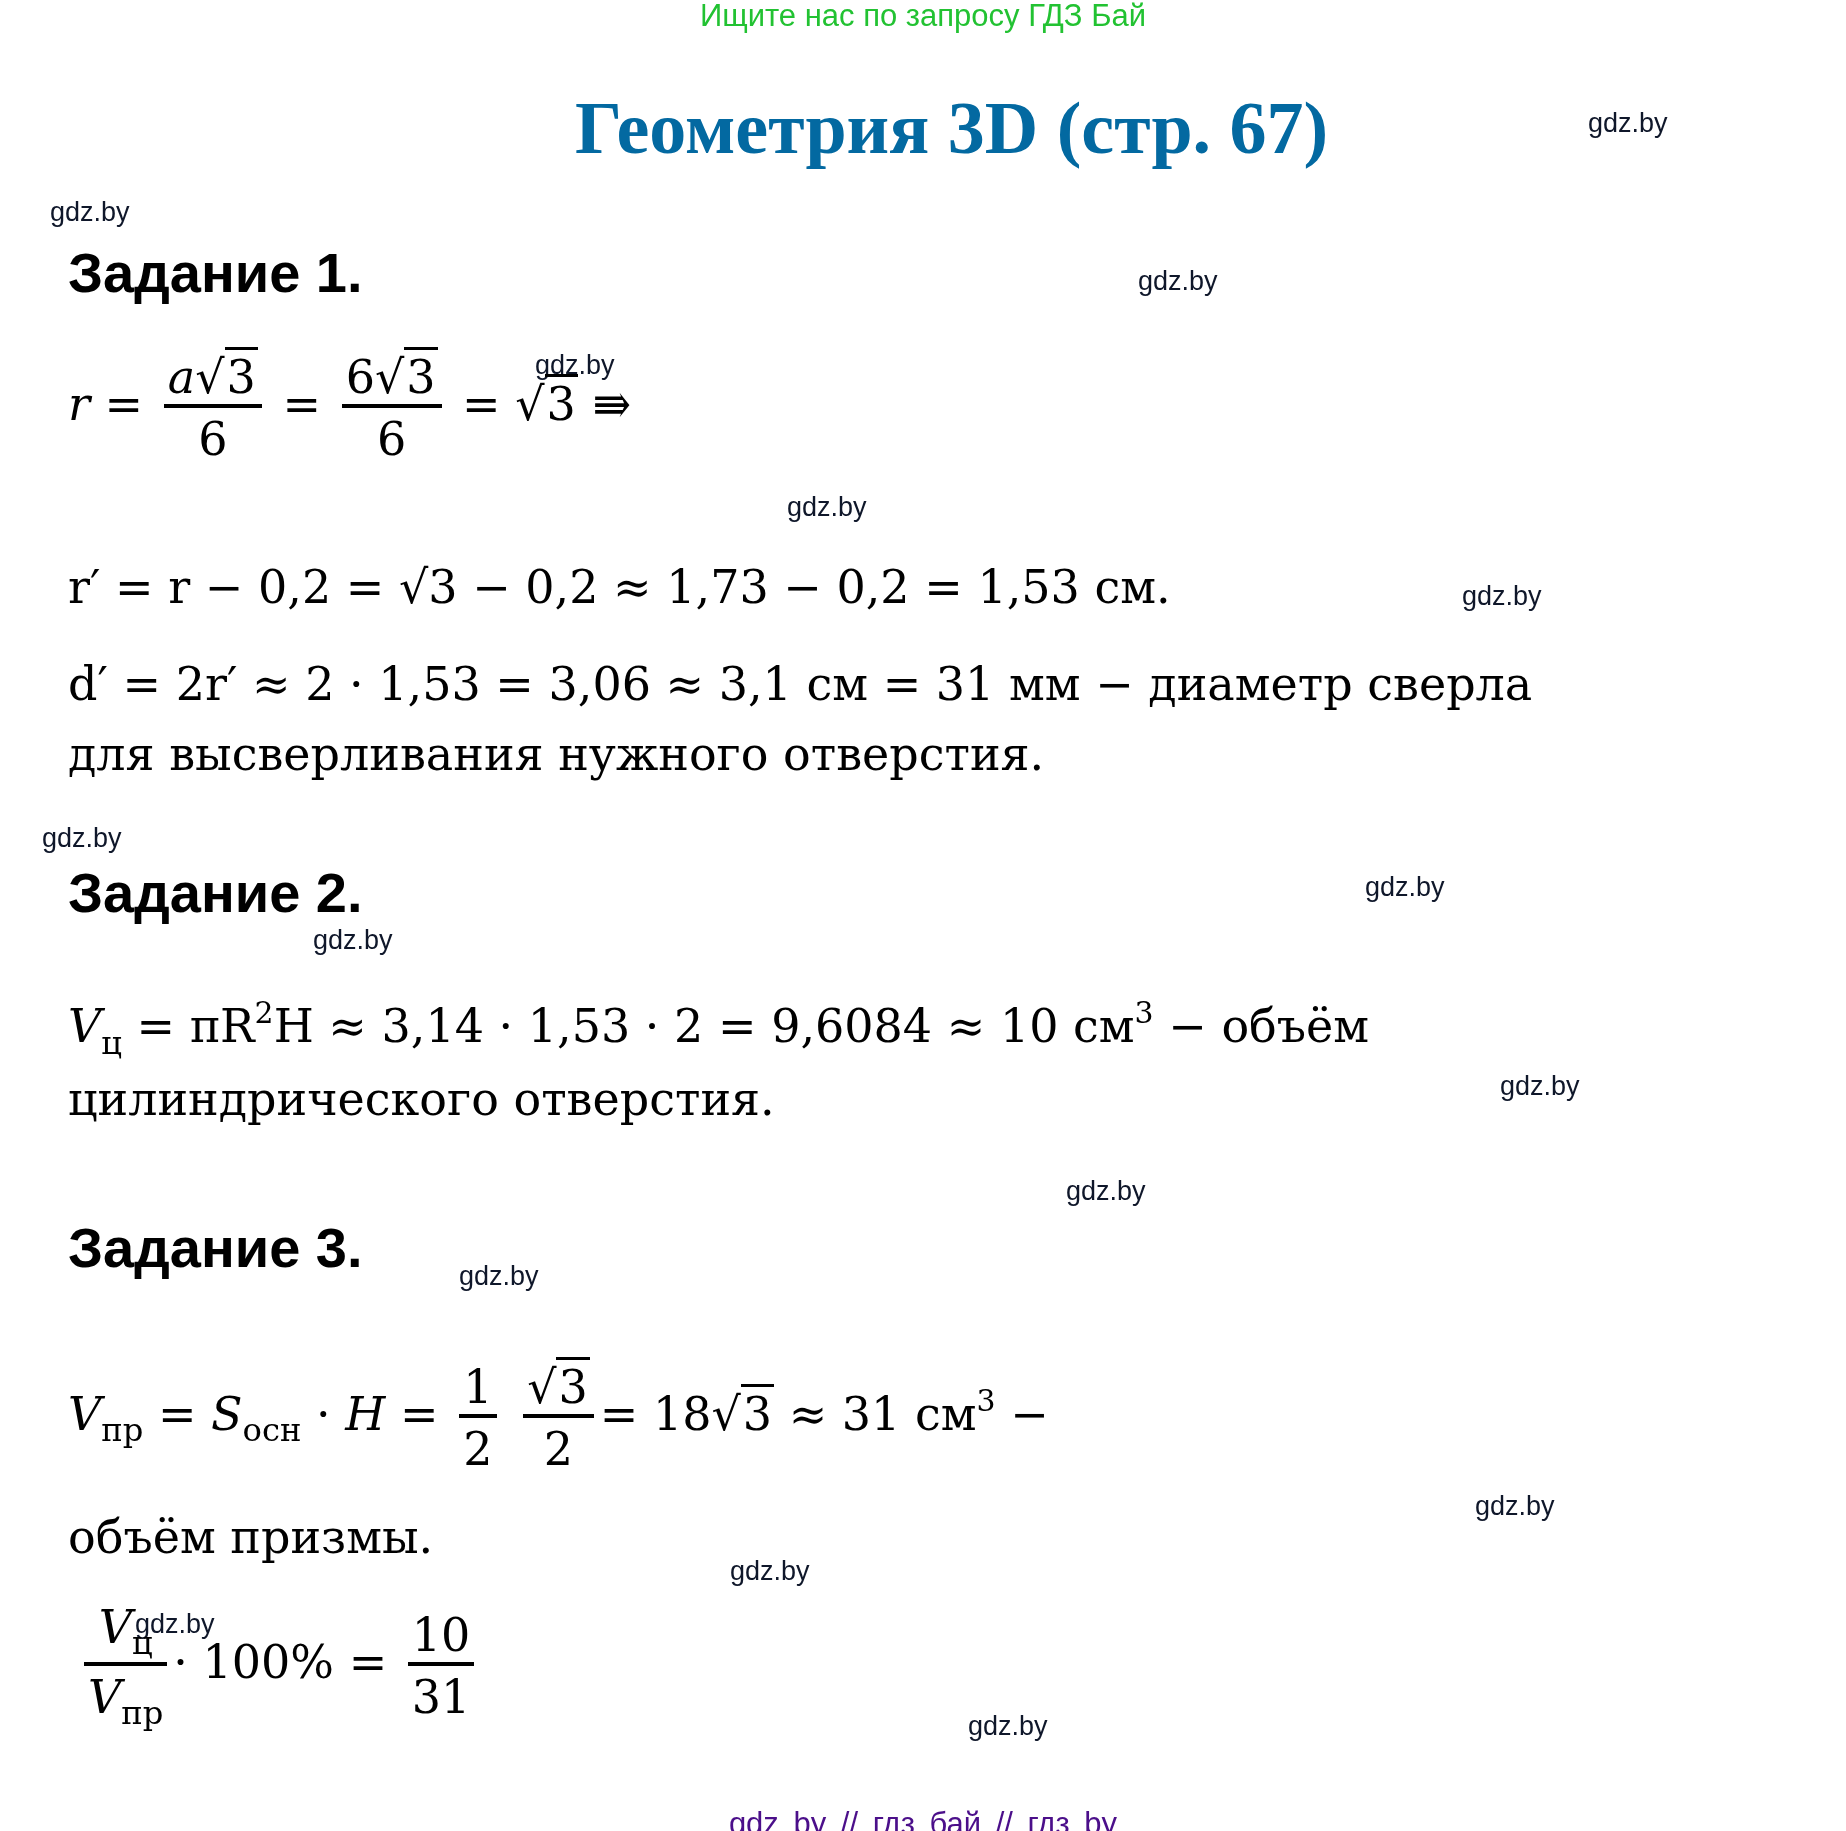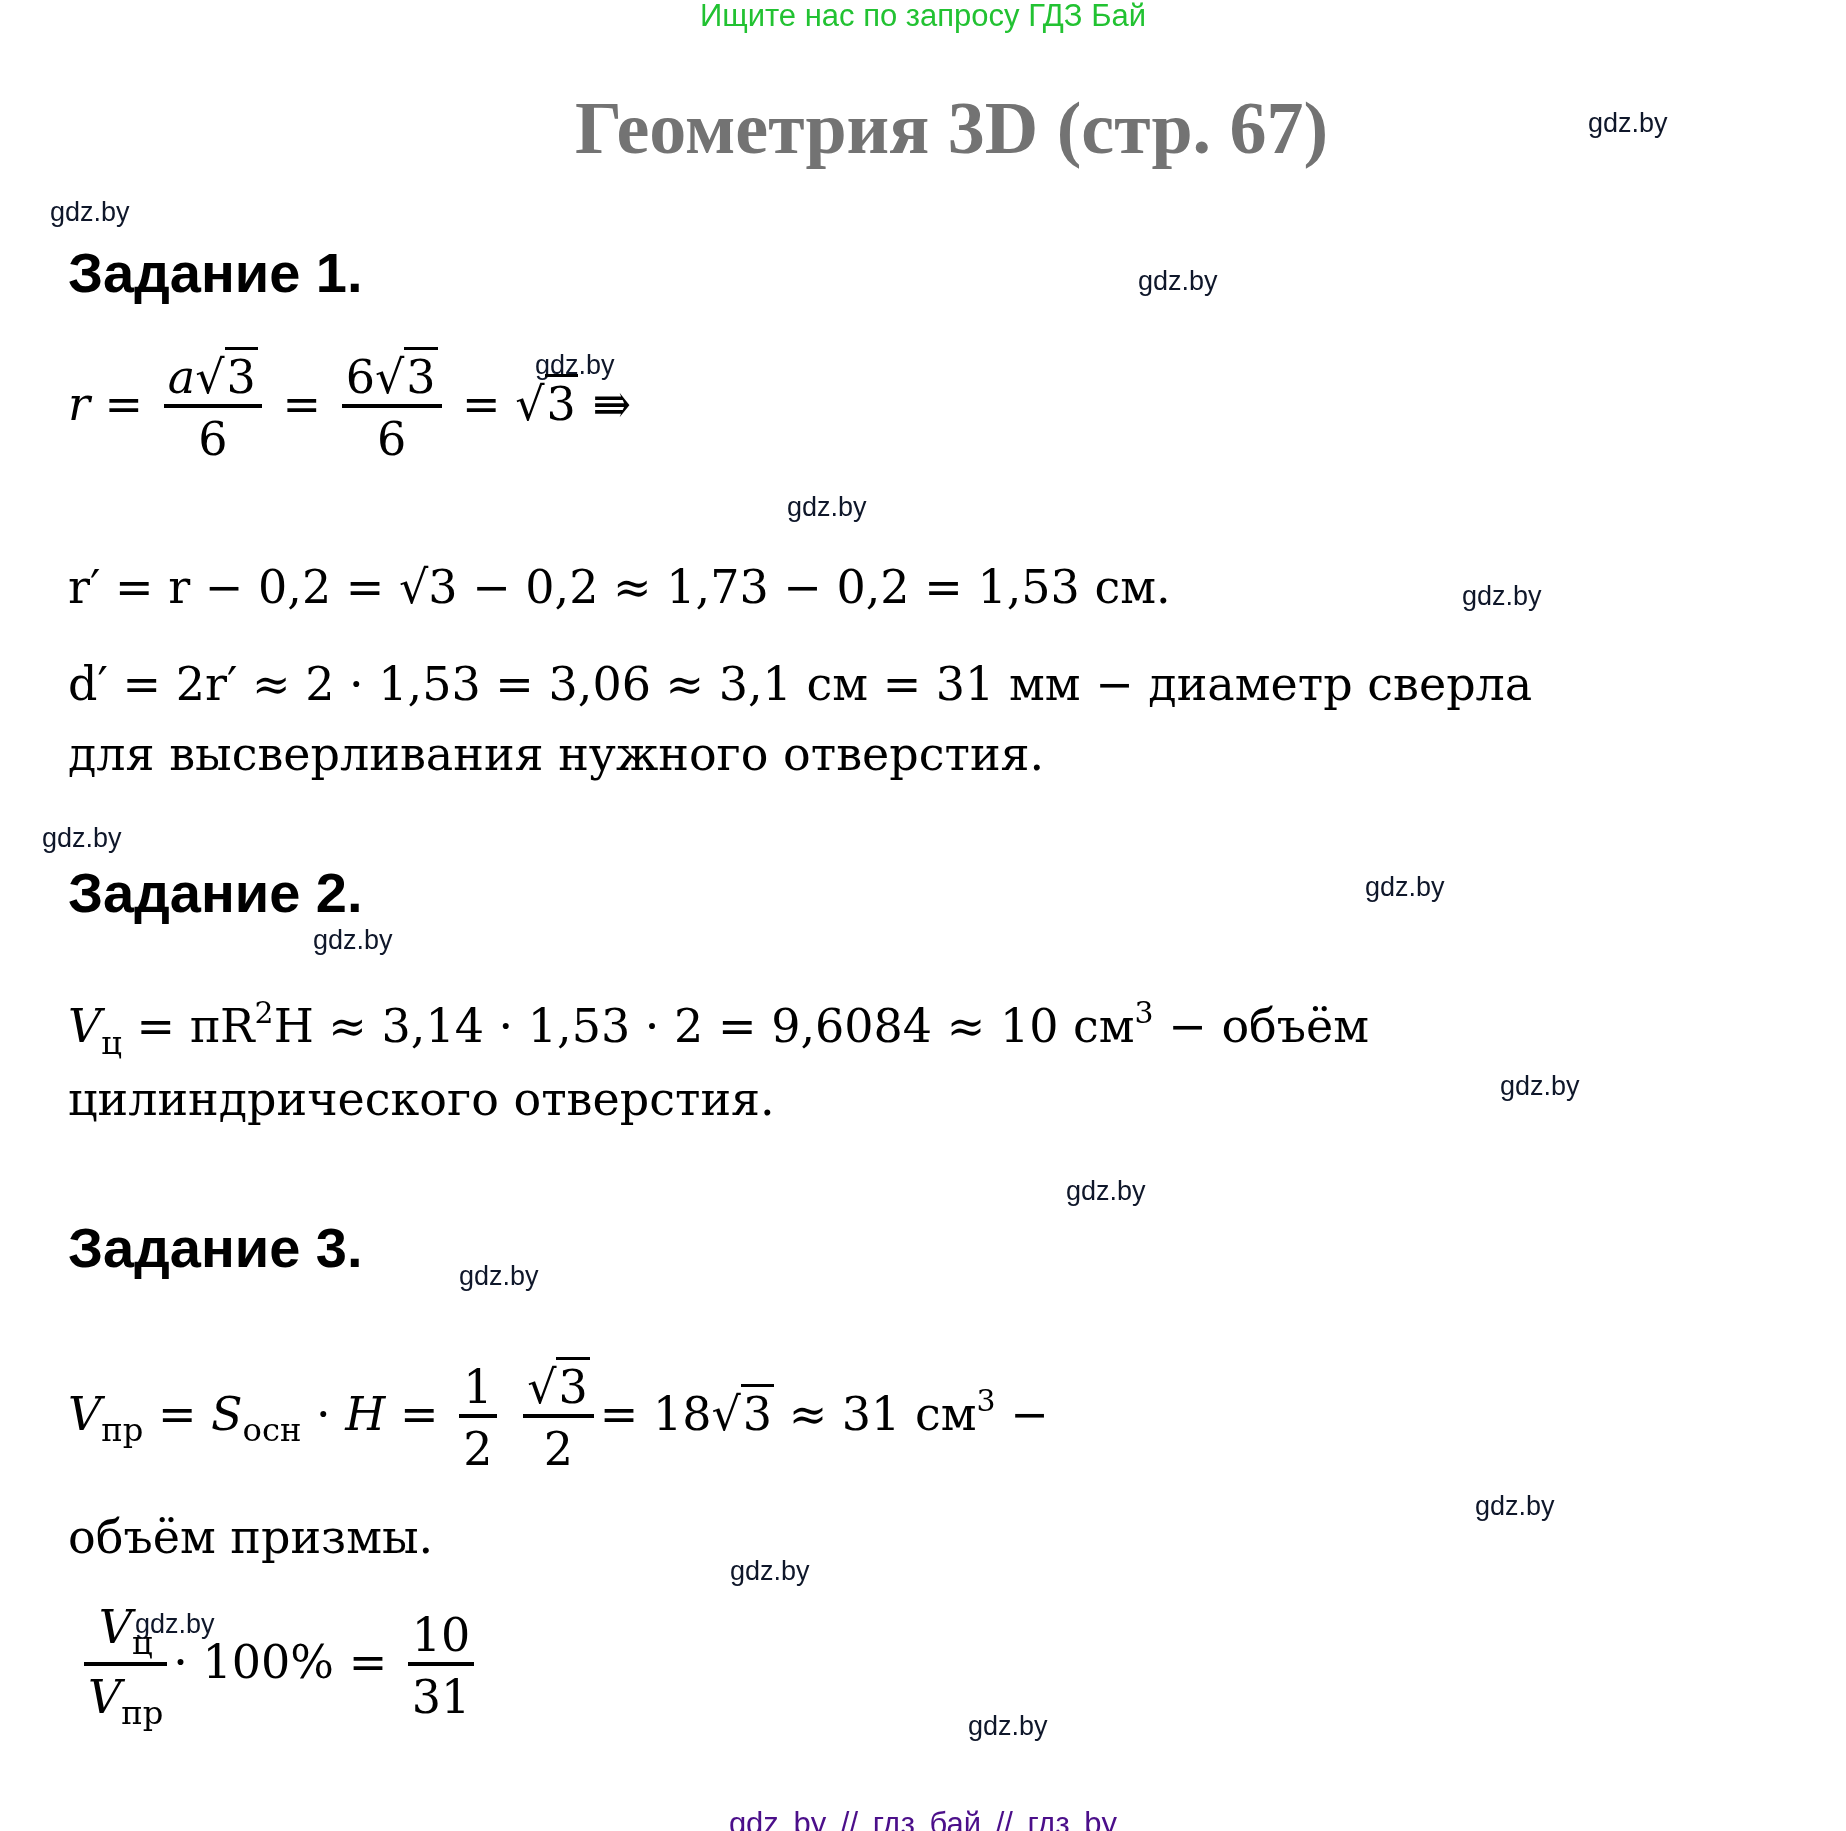--- a/index.html
+++ b/index.html
@@ -1,19 +1,19 @@
 <!DOCTYPE html>
 <html><head>
 <meta charset="utf-8">
 <style>
   html, body { margin:0; padding:0; background:#ffffff; }
   body { width:1846px; height:1831px; position:relative; overflow:hidden; font-family:"DejaVu Serif", serif; color:#000; }
   .abs { position:absolute; white-space:nowrap; }
   .top-banner { font-family:"Liberation Sans", sans-serif; font-size:31px; color:#22c232; left:0; width:1846px; text-align:center; top:-2px; }
-  .title { font-family:"Liberation Serif", serif; font-weight:bold; font-size:74px; color:#737373; left:575px; top:86px; }
+  .title { font-family:"Liberation Serif", serif; font-weight:bold; font-size:74px; color:#0369a1; left:575px; top:86px; }
   .wm { font-family:"Liberation Sans", sans-serif; font-size:27px; color:#0f172a; }
   .task { font-family:Liberation Sans, sans-serif; font-weight:bold; font-size:56px; left:68px; }
   .math { font-family:"DejaVu Serif", serif; font-size:46px; left:68px; }
   .it { font-style:italic; }
   .frac { display:inline-block; vertical-align:middle; text-align:center; margin:0 6px; }
   .frac > span { display:block; padding:0 4px; }
   .frac .num { border-bottom:4px solid #000; padding-bottom:0; }
   .frac .den { padding-top:4px; }
   .sqrt { display:inline-block; }
   .sqrt .rad { border-top:3px solid #000; padding:0 2px; }

